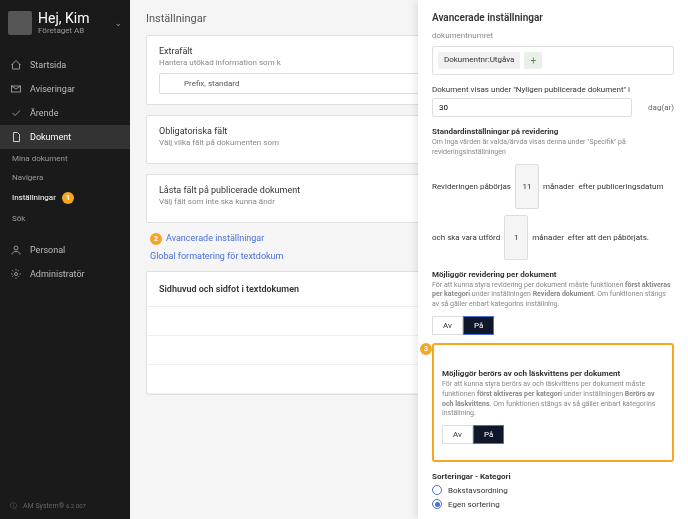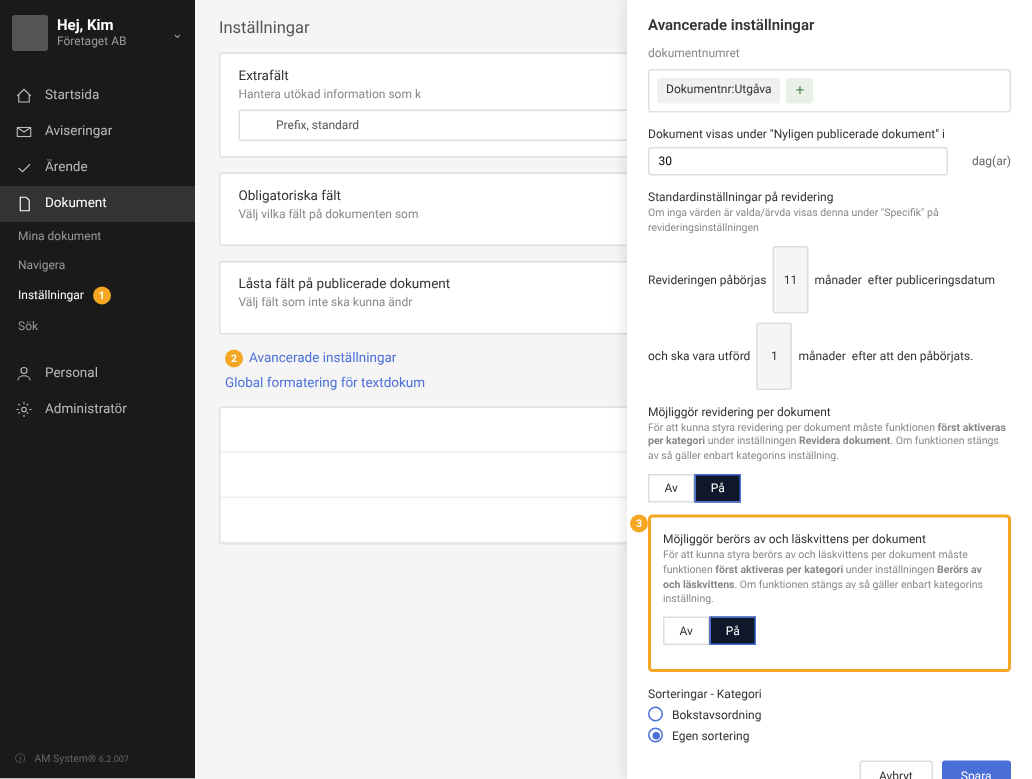--- a/index.html
+++ b/index.html
@@ -2,21 +2,21 @@
 <html><head>
 <meta charset="utf-8">
 <style>
 *{box-sizing:border-box;margin:0;padding:0;font-family:-apple-system,BlinkMacSystemFont,"Segoe UI",Roboto,sans-serif}
 body{background:#f5f5f5;width:688px;height:519px;overflow:hidden;font-size:10px;color:#333}
 .app{display:flex;height:100%}
 .sidebar{width:130px;background:#1a1a1a;color:#ccc;display:flex;flex-direction:column}
 .user-block{display:flex;align-items:center;padding:10px 8px;gap:6px}
 .avatar{width:24px;height:24px;background:#555;border-radius:2px}
 .user-info{flex:1}
-.user-name{font-size:10px;font-weight:700;color:#fff}
+.user-name{font-size:14px;font-weight:400;color:#fff}
 .user-company{font-size:8px;color:#999}
 .chevron{color:#999;font-size:9px}
 .nav{flex:1;padding-top:8px}
 .nav-item{display:flex;align-items:center;padding:6px 10px;gap:8px;font-size:9px;color:#bbb;cursor:pointer}
 .nav-item.active{background:#333;color:#fff}
 .nav-icon{width:12px;height:12px;display:flex;align-items:center;justify-content:center}
 .sub-item{padding:5px 10px 5px 12px;font-size:8px;color:#999;cursor:pointer}
 .sub-item.selected{color:#fff}
 .footer{padding:8px 10px;font-size:7px;color:#666;display:flex;align-items:center;gap:6px}
 .main{flex:1;background:#f5f5f5;padding:12px 16px;overflow:hidden;position:relative}
@@ -37,21 +37,21 @@
 .modal-title{font-size:10px;font-weight:600;margin-bottom:8px}
 .modal-sub{font-size:8px;color:#888;margin-bottom:6px}
 .chip-row{border:1px solid #e0e0e0;border-radius:2px;padding:5px;display:flex;gap:4px;margin-bottom:10px}
 .chip{background:#f0f0f0;border-radius:2px;padding:3px 6px;font-size:8px}
 .chip-add{background:#e8f0e8;width:18px;display:flex;align-items:center;justify-content:center;cursor:pointer;font-size:10px;color:#5a8a5a}
 .modal-label{font-size:8px;color:#333;margin:8px 0 4px}
 .input-row{display:flex;align-items:center;gap:16px;margin-bottom:8px}
 .num-input{border:1px solid #ddd;border-radius:2px;padding:4px 6px;font-size:8px;width:40px}
 .num-input.wide{flex:1}
 .unit{font-size:8px;color:#666}
-.modal-section-title{font-size:8px;font-weight:400;margin:10px 0 2px}
+.modal-section-title{font-size:8px;font-weight:700;margin:10px 0 2px}
 .modal-section-desc{font-size:7px;color:#888;line-height:1.4;margin-bottom:6px}
 .inline-row{font-size:8px;color:#333;display:flex;align-items:center;gap:4px;flex-wrap:wrap;margin-bottom:6px}
 .mini-input{border:1px solid #ddd;border-radius:2px;padding:17px 4px;font-size:8px;width:24px;text-align:center;background:#f5f5f5}
 .toggle-group{display:flex;margin-bottom:8px}
 .toggle-btn{padding:4px 10px;font-size:8px;border:1px solid #ddd;background:#fff;cursor:pointer}
 .toggle-btn.on{background:#0f172a;color:#fff;border-color:#4a6fd8}
 .highlight-box{border:2px solid #f5a623;border-radius:3px;padding:8px;margin:6px 0}
 .radio-row{display:flex;align-items:center;gap:6px;font-size:8px;margin:4px 0}
 .radio{width:10px;height:10px;border:1px solid #4a6fd8;border-radius:50%;display:flex;align-items:center;justify-content:center}
 .radio.checked::after{content:"";width:5px;height:5px;background:#4a6fd8;border-radius:50%}
@@ -162,20 +162,27 @@
 
 
     <div style="padding:0 4px">
       <div class="link-row">
         <span class="badge-inline">2</span><span>Avancerade inställningar</span>
       </div>
       <div class="link-row">Global formatering för textdokum</div>
     </div>
 
     <div class="footer-section">
+      <div class="footer-header">
+        <span class="footer-title">Sidhuvud och sidfot i textdokumen</span>
+        <div style="display:flex;align-items:center;gap:8px">
+          <span class="footer-count">Totalt 3 poster</span>
+          <span class="plus-btn">+</span>
+        </div>
+      </div>
       <div class="footer-row">
         <span>Default</span>
         <div class="row-actions">
           <span><svg viewBox="0 0 24 24">
                 <rect x="8" y="8" width="12" height="12"></rect>
                 <path d="M4 16V4h12"></path>
               </svg></span>
           <span><svg viewBox="0 0 24 24">
                 <path d="M4 20h4L20 8l-4-4L4 16v4z"></path>
               </svg></span>
@@ -249,21 +256,21 @@
     </div>
     <div class="toggle-group">
       <div class="toggle-btn">Av</div>
       <div class="toggle-btn on">På</div>
     </div>
 
     <div class="highlight-box">
       <div style="position:relative">
         <span class="badge-inline" style="position:absolute;left:-22px;top:-10px">3</span>
       </div>
-      <div class="modal-section-title" style="margin-top:2px">Möjliggör berörs av och läskvittens per dokument</div>
+      <div class="modal-section-title" style="margin-top:16px">Möjliggör berörs av och läskvittens per dokument</div>
       <div class="modal-section-desc">
         <span>För att kunna styra berörs av och läskvittens per dokument måste funktionen </span><b>först aktiveras per kategori</b><span> under inställningen </span><b>Berörs av och läskvittens</b><span>. Om funktionen stängs av så gäller enbart kategorins inställning.</span>
       </div>
       <div class="toggle-group">
         <div class="toggle-btn">Av</div>
         <div class="toggle-btn on">På</div>
       </div>
     </div>
 
     <div class="modal-section-title">Sorteringar - Kategori</div>

